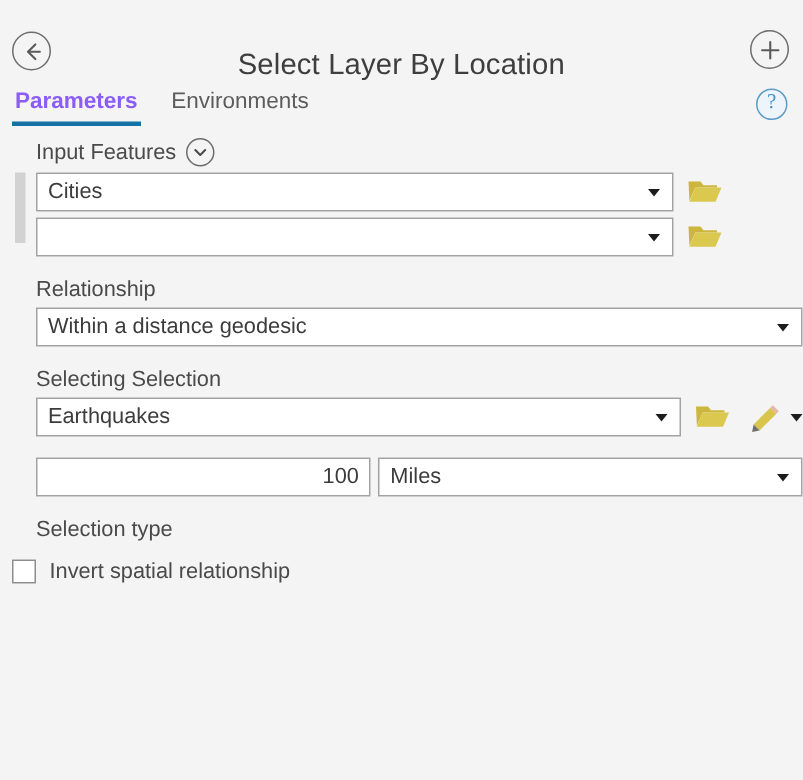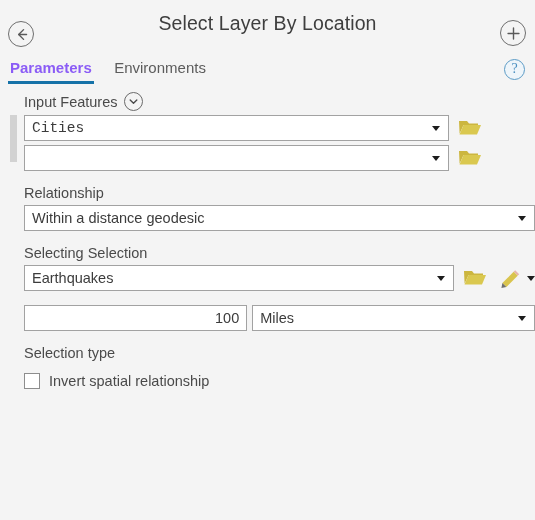--- a/index.html
+++ b/index.html
@@ -33,21 +33,21 @@
     align-items: center;
     justify-content: center;
     cursor: pointer;
   }
   .back-btn { left: 8px; top: 21px; }
   .add-btn  { right: 9px; top: 20px; }
 
   .page-title {
     position: absolute;
     left: 0; right: 0;
-    top: 12px;
+    top: 32px;
     text-align: center;
     font-size: 19.5px;
     color: #3e3e3e;
     letter-spacing: 0.1px;
   }
 
   
   .tabbar {
     position: relative;
     height: 34px;
@@ -199,21 +199,21 @@
   }
   .numbox .val {
     font-size: 14.5px;
     color: #3c3c3c;
     padding-right: 7px;
   }
 
   .checkrow {
     display: flex;
     align-items: center;
-    margin-left: 24px;
+    margin-left: 8px;
     margin-top: 12px;
     gap: 9px;
     cursor: pointer;
   }
   .checkbox {
     width: 16px;
     height: 16px;
     background: #ffffff;
     border: 1.3px solid #8d8d8d;
     box-sizing: border-box;
@@ -260,21 +260,21 @@
       <svg width="11" height="11" viewBox="0 0 12 12">
         <path d="M2.4 4.4 L6 8 L9.6 4.4" fill="none" stroke="#4a4a4a" stroke-width="1.5" stroke-linecap="round" stroke-linejoin="round"></path>
       </svg>
     </span>
   </div>
 
   <div class="row" style="align-items:stretch;">
     <div class="handle-bar"></div>
     <div style="display:flex;flex-direction:column;flex:1;">
       <div style="display:flex;align-items:center;">
-        <div class="combo" style="width:425px;font-family:Liberation Mono, monospace;">
+        <div class="combo" style="width:425px;">
           <span class="val">Cities</span>
           <span class="caret"></span>
         </div>
         <span class="folder-btn">
           <svg width="24" height="20" viewBox="0 0 24 20">
             <path d="M1 3 H9 L11 5.5 H20 V7 H5.5 L1.6 15.8 Z" fill="#ccb63f"></path>
             <path d="M5.5 7 H23 L19 16.5 H1.5 Z" fill="#dac84f"></path>
           </svg>
         </span>
       </div>

